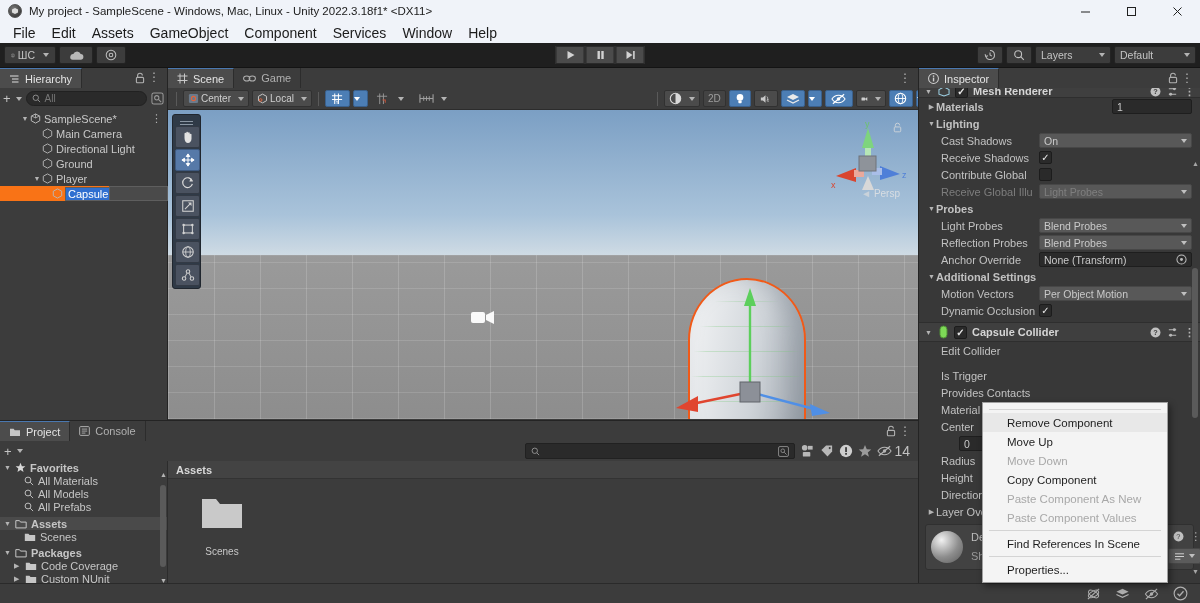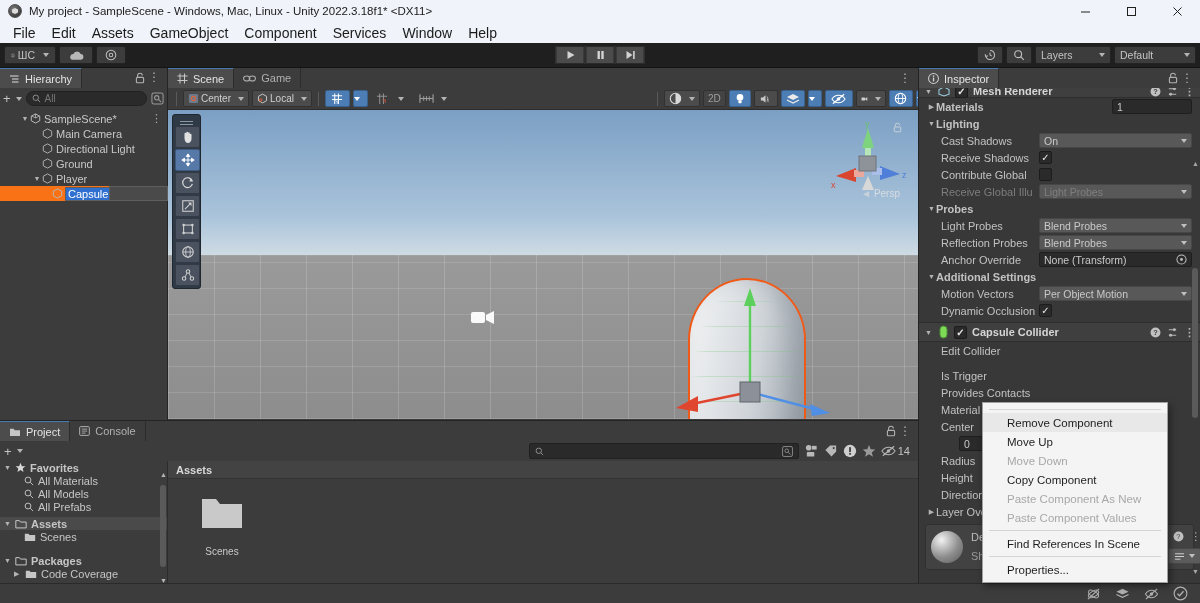--- a/index.html
+++ b/index.html
@@ -704,21 +704,21 @@
           </svg>
         <svg width="14" height="14" viewBox="0 0 15 15">
             <polygon points="7.5,1 9.4,5.6 14.2,5.9 10.5,9 11.7,13.7 7.5,11.1 3.3,13.7 4.5,9 0.8,5.9 5.6,5.6" fill="#9a9a9a"></polygon>
           </svg>
         <div style="display:flex;align-items:center;gap:2px;margin-right:4px;">
           <svg width="15" height="12" viewBox="0 0 16 12">
               <path d="M1 6s2.6-4 7-4 7 4 7 4-2.6 4-7 4S1 6 1 6z" fill="none" stroke="#b4b4b4" stroke-width="1.1"></path>
               <circle cx="8" cy="6" r="1.8" fill="#b4b4b4"></circle>
               <line x1="2" y1="11" x2="14" y2="1" stroke="#b4b4b4" stroke-width="1.3"></line>
             </svg>
-          <span style="font-size:11px;color:#c2c2c2;">14</span>
+          <span style="font-size:14px;color:#c2c2c2;">14</span>
         </div>
       </div>
 
       <div class="proj-split">
         <div class="proj-tree">
           <div class="ptrow" style="padding-left:4px;">
             <span class="tw" style="width:11px;font-size:7px;color:#b4b4b4;">▼</span>
             <svg width="11" height="11" viewBox="0 0 12 12" style="margin-right:4px">
                 <polygon points="6,0.8 7.5,4.5 11.3,4.7 8.4,7.2 9.3,10.9 6,8.8 2.7,10.9 3.6,7.2 0.7,4.7 4.5,4.5" fill="#d8d8d8"></polygon>
               </svg>
@@ -751,21 +751,21 @@
                 <path d="M0.8 1.8h4l1.2 1.6H12.2V9.8H0.8z" fill="none" stroke="#c6c6c6" stroke-width="1.1"></path>
               </svg>
             <span style="font-weight:bold">Assets</span>
           </div>
           <div class="ptrow" style="padding-left:24px;">
             <svg width="12" height="10" viewBox="0 0 13 11" style="margin-right:4px">
                 <path d="M0.8 1.8h4l1.2 1.6H12.2V9.8H0.8z" fill="#c6c6c6"></path>
               </svg>
             <span>Scenes</span>
           </div>
-          <div class="ptrow" style="padding-left:4px;margin-top:11px;">
+          <div class="ptrow" style="padding-left:4px;margin-top:3px;">
             <span class="tw" style="width:11px;font-size:7px;color:#b4b4b4;">▼</span>
             <svg width="12" height="10" viewBox="0 0 13 11" style="margin-right:4px">
                 <path d="M0.8 1.8h4l1.2 1.6H12.2V9.8H0.8z" fill="none" stroke="#c6c6c6" stroke-width="1.1"></path>
               </svg>
             <span style="font-weight:bold">Packages</span>
           </div>
           <div class="ptrow" style="padding-left:14px;">
             <span class="tw" style="width:11px;font-size:7px;color:#b4b4b4;">▶</span>
             <svg width="12" height="10" viewBox="0 0 13 11" style="margin-right:4px">
                 <path d="M0.8 1.8h4l1.2 1.6H12.2V9.8H0.8z" fill="#c6c6c6"></path>

